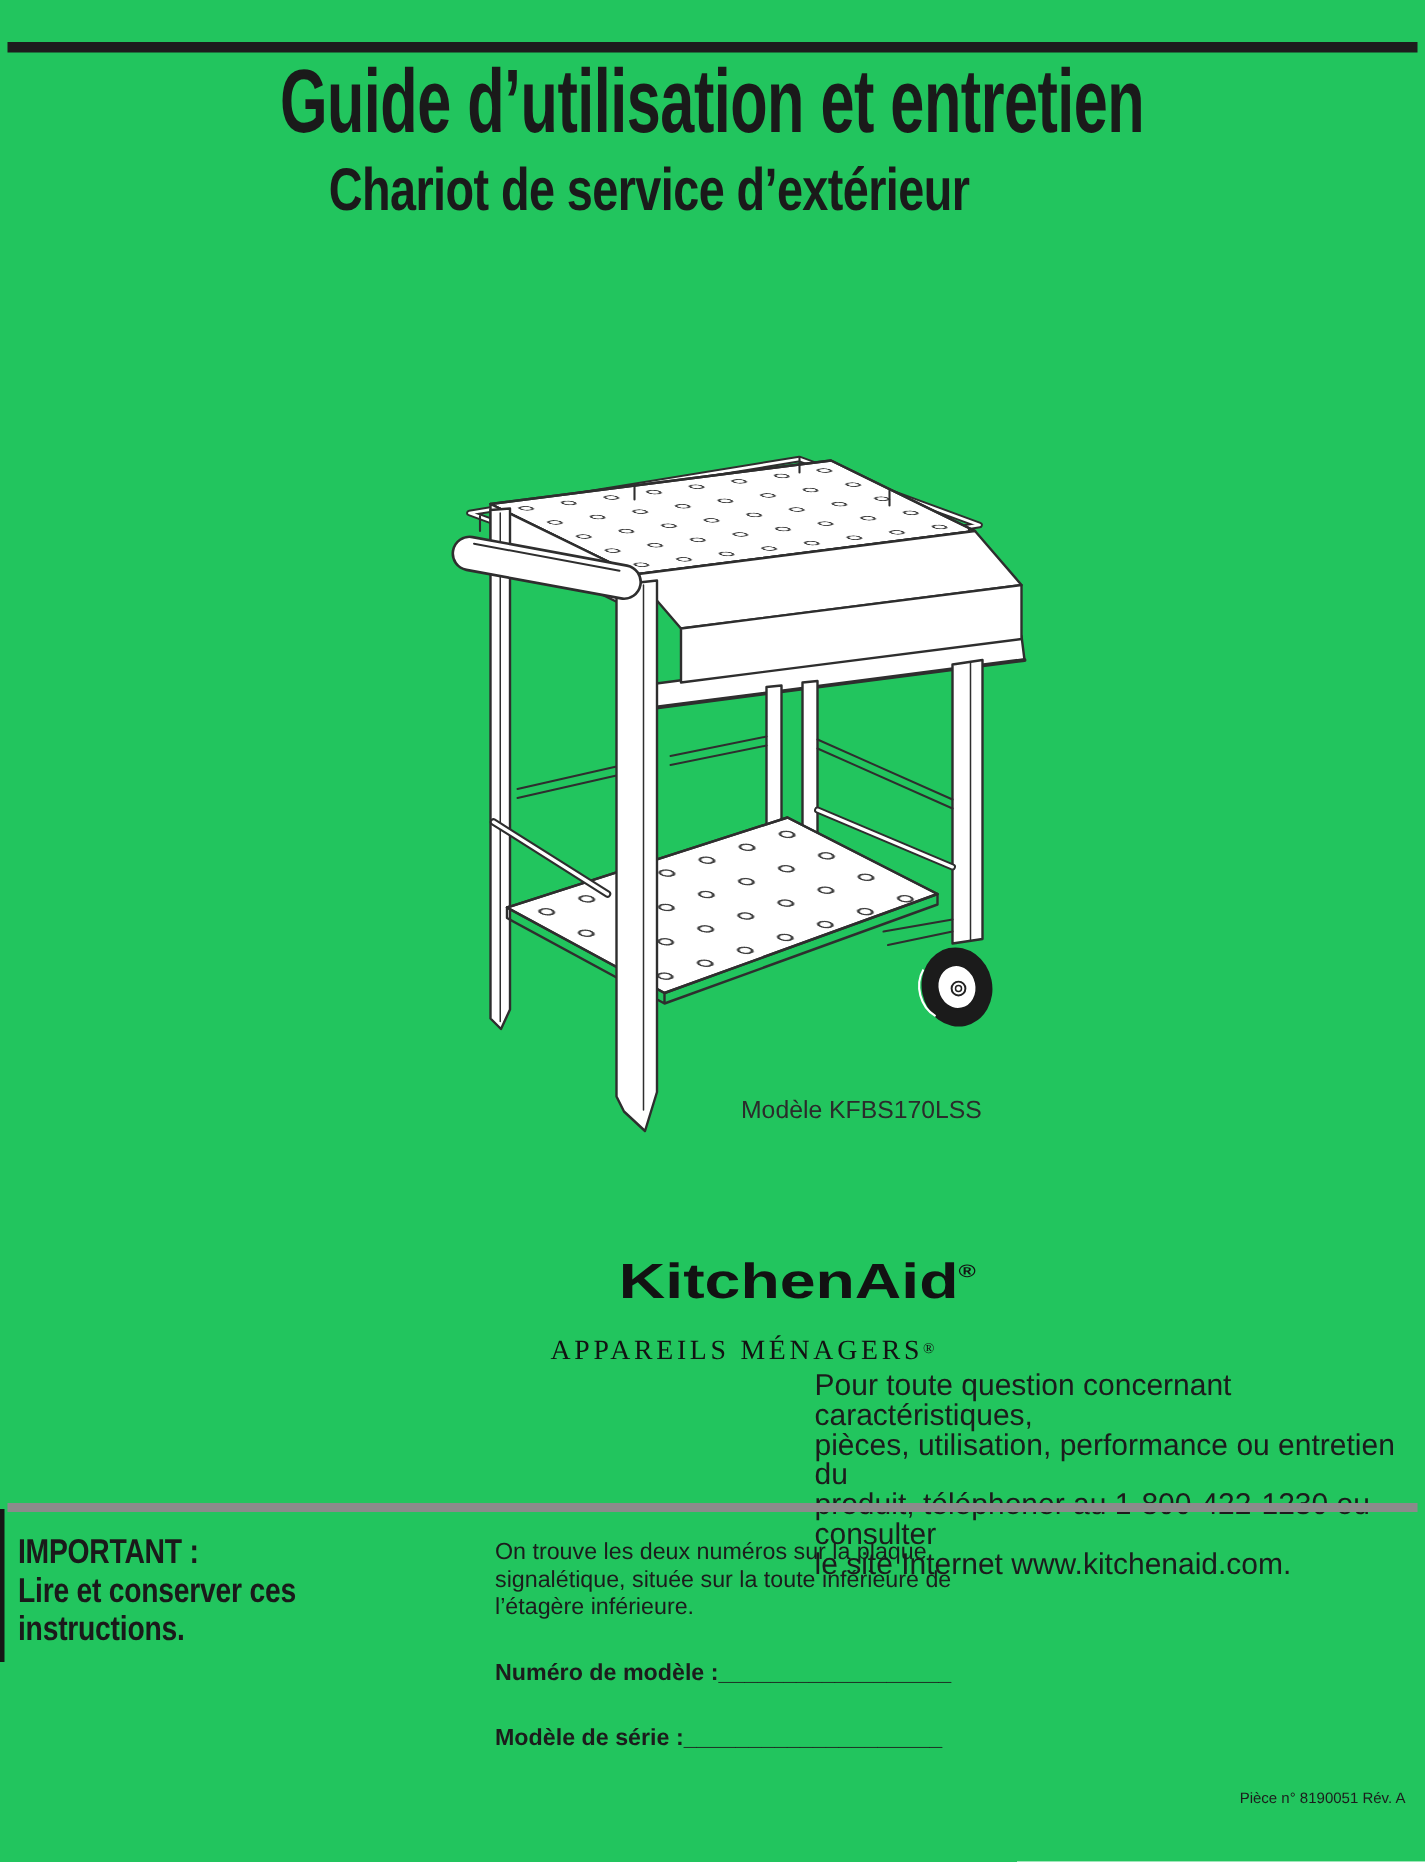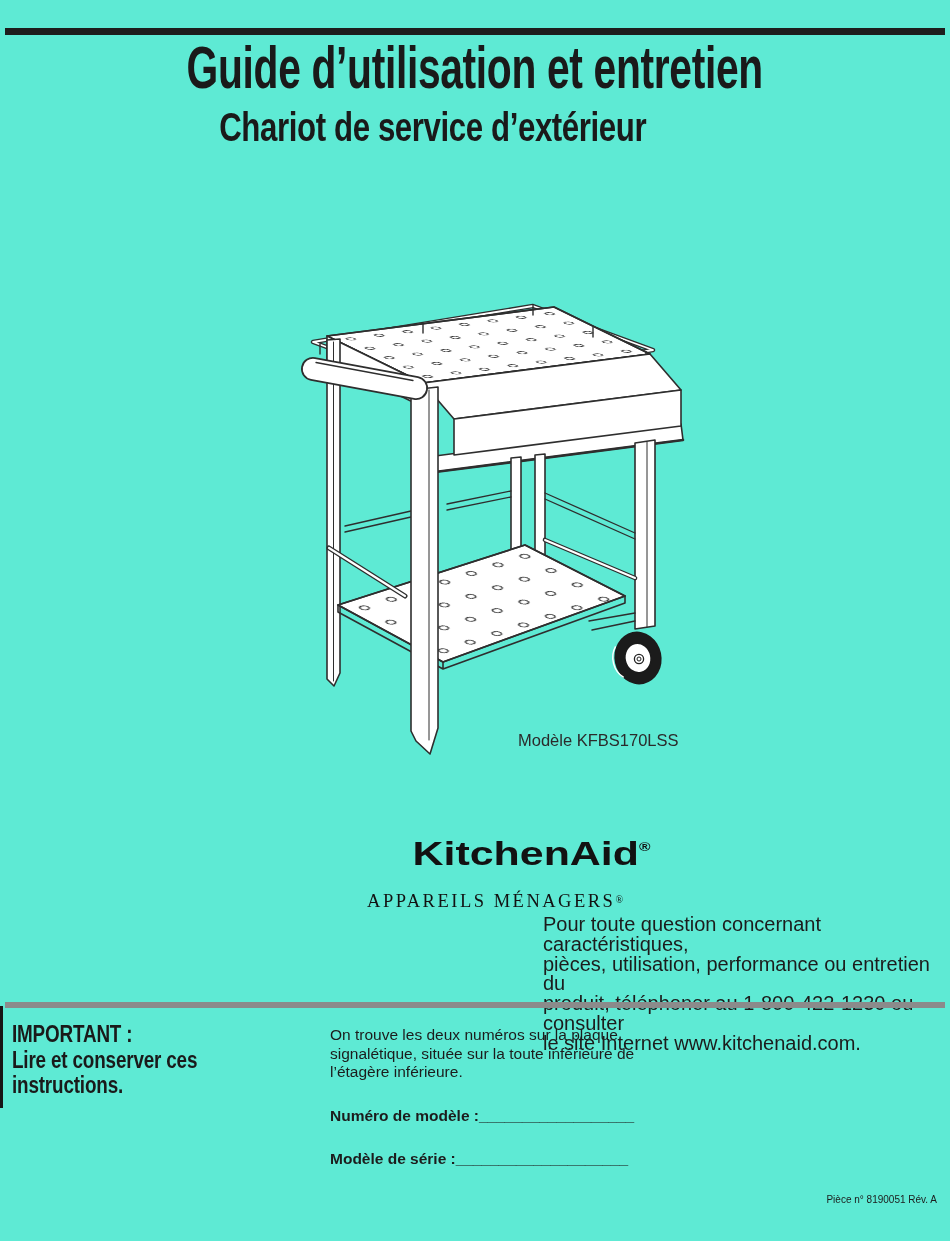--- a/index.html
+++ b/index.html
@@ -1,28 +1,28 @@
 <!DOCTYPE html>
 <html><head>
 <meta charset="utf-8">
 <style>
   html,body{margin:0;padding:0;background:#ffffff;}
-  .page{position:relative;width:950px;height:1241px;background:#5eead4;overflow:hidden;
+  .page{position:relative;width:950px;height:1241px;background:#22c55e;overflow:hidden;
         font-family:"Liberation Sans", sans-serif;color:#1a1a1a;}
   .abs{position:absolute;}
   .rule-top{left:5px;top:28px;width:940px;height:7px;background:#1d1d1d;}
   .rule-gray{left:5px;top:1002px;width:940px;height:6px;background:#8b8b8b;}
   .edge-artifact{left:0;top:1006px;width:3px;height:102px;background:#161616;}
   .title-wrap{left:0;top:36px;width:950px;text-align:center;white-space:nowrap;}
   .title{display:inline-block;font-size:60px;line-height:64px;font-weight:bold;
          letter-spacing:-0.5px;transform:scaleX(0.68);transform-origin:center;}
   .subtitle-wrap{left:0;top:104px;width:866px;text-align:center;white-space:nowrap;}
   .subtitle{display:inline-block;font-size:40px;line-height:46px;font-weight:bold;
             letter-spacing:-0.5px;transform:scaleX(0.78);transform-origin:center;}
-  .model-caption{left:494px;top:731px;font-size:16.5px;color:#2b2b2b;margin-left:24px;}
+  .model-caption{left:494px;top:731px;font-size:16.5px;color:#2b2b2b;}
   .logo-block{left:323px;top:830px;width:300px;text-align:right;}
   .logo-name-wrap{white-space:nowrap;}
   .logo-name{display:inline-block;font-size:33px;line-height:34px;font-weight:bold;
              letter-spacing:0px;transform:scaleX(1.3);transform-origin:center;color:#121212;}
   .logo-reg{font-size:12px;vertical-align:14px;font-weight:bold;}
   .logo-tagline{font-family:"Liberation Serif", serif;font-size:18.5px;line-height:21px;
                 letter-spacing:2.5px;color:#121212;margin-top:18px;white-space:nowrap;}
   .tag-reg{font-size:10px;letter-spacing:0;vertical-align:4px;}
   .contact{left:543px;top:915px;width:400px;font-size:20px;line-height:19.8px;
            white-space:pre-line;color:#1c1c1c;}

